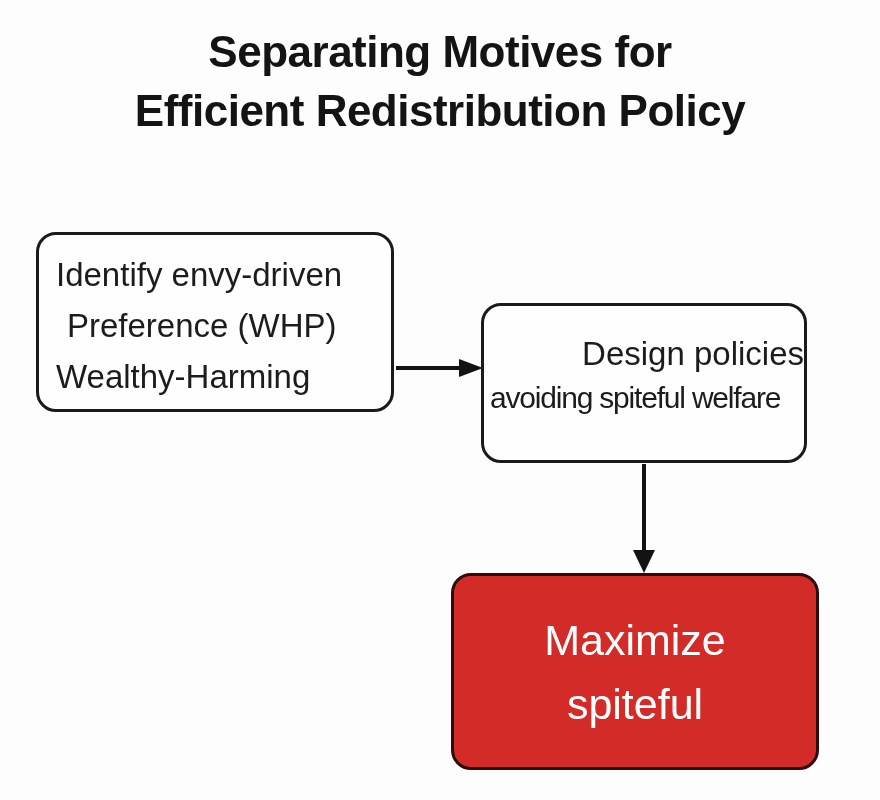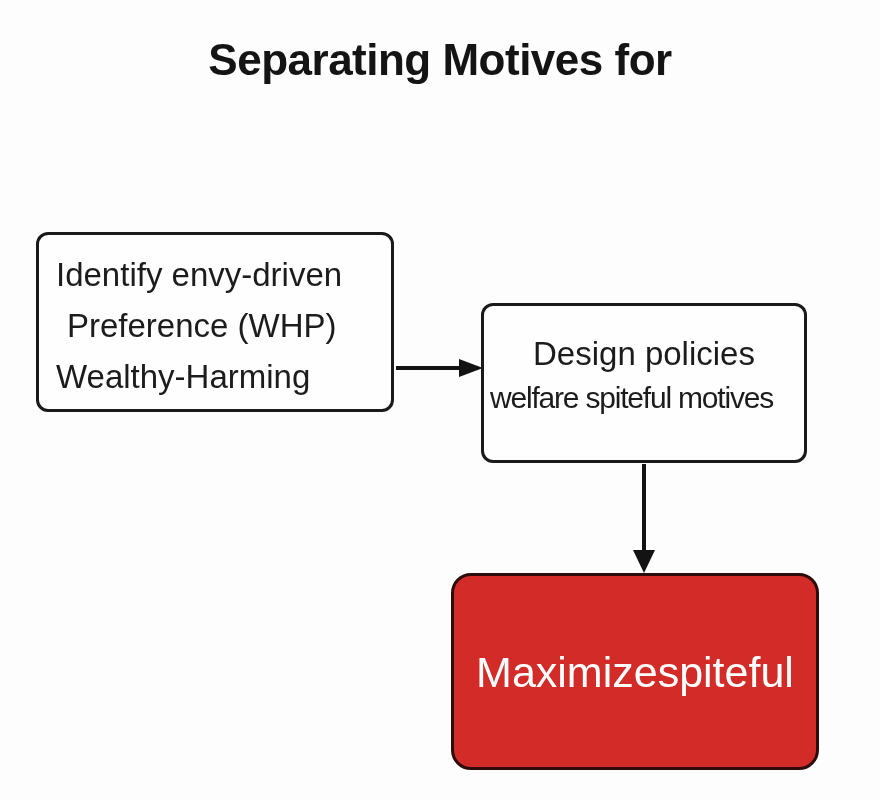--- a/index.html
+++ b/index.html
@@ -9,21 +9,21 @@
   .canvas {
     position: relative;
     width: 880px;
     height: 800px;
     background: #fdfdfd;
     overflow: hidden;
   }
 
   .title {
     position: absolute;
-    top: 31px;
+    top: 23px;
     left: 0;
     right: 0;
     text-align: center;
     font-size: 44px;
     font-weight: bold;
     color: #141414;
     line-height: 1.34;
     letter-spacing: -0.5px;
   }
 
@@ -34,21 +34,21 @@
     width: 880px;
     height: 800px;
     pointer-events: none;
   }
   .arrows line { stroke: #131313; stroke-width: 4; }
   .arrows polygon { fill: #131313; }
 
   .node {
     position: absolute;
     border: 3px solid #1a1a1a;
-    border-radius: 12px;
+    border-radius: 20px;
     background: #fefefe;
     color: #1c1c1c;
   }
 
   .node-identify {
     left: 36px;
     top: 232px;
     width: 358px;
     height: 180px;
     padding: 14px 0 0 17px;
@@ -61,20 +61,21 @@
     left: 481px;
     top: 303px;
     width: 326px;
     height: 160px;
     text-align: center;
     padding-top: 25px;
   }
   .design-l1 {
     font-size: 33px;
     line-height: 46px;
+    text-align: right;
   }
   .design-l2 {
     font-size: 30px;
     line-height: 42px;
     letter-spacing: -1.2px;
     white-space: nowrap;
     text-align: left;
     padding-left: 6px;
     overflow: visible;
   }
@@ -82,35 +83,36 @@
   .node-maximize {
     left: 451px;
     top: 573px;
     width: 368px;
     height: 197px;
     background: #d32b27;
     border: 3px solid #2e0c0b;
     border-radius: 20px;
     color: #ffffff;
     display: flex;
-    flex-direction: row;
+    flex-direction: column;
     justify-content: center;
     align-items: center;
     font-size: 43px;
     line-height: 64px;
     text-align: center;
   }
 </style>
 </head>
 <body>
 
 <div class="canvas">
 
   <div class="title">
     <div>Separating Motives for</div>
+    <div>Efficient Redistribution Policy</div>
   </div>
 
   <svg class="arrows" viewBox="0 0 880 800" xmlns="http://www.w3.org/2000/svg">
     <g>
       <line x1="396" y1="368" x2="461" y2="368"></line>
       <polygon points="459,359 483,368 459,377"></polygon>
     </g>
     <g>
       <line x1="644" y1="464" x2="644" y2="552"></line>
       <polygon points="633,550 655,550 644,573"></polygon>
@@ -118,21 +120,21 @@
   </svg>
 
   <div class="node node-identify">
     <div class="nline">Identify envy-driven</div>
     <div class="nline nline-indent">Preference (WHP)</div>
     <div class="nline">Wealthy-Harming</div>
   </div>
 
   <div class="node node-design">
     <div class="design-l1">Design policies</div>
-    <div class="design-l2">welfare spiteful motives</div>
+    <div class="design-l2">avoiding spiteful welfare</div>
   </div>
 
   <div class="node node-maximize">
     <div>Maximize</div>
     <div>spiteful</div>
   </div>
 
 </div>
 
 </body></html>

